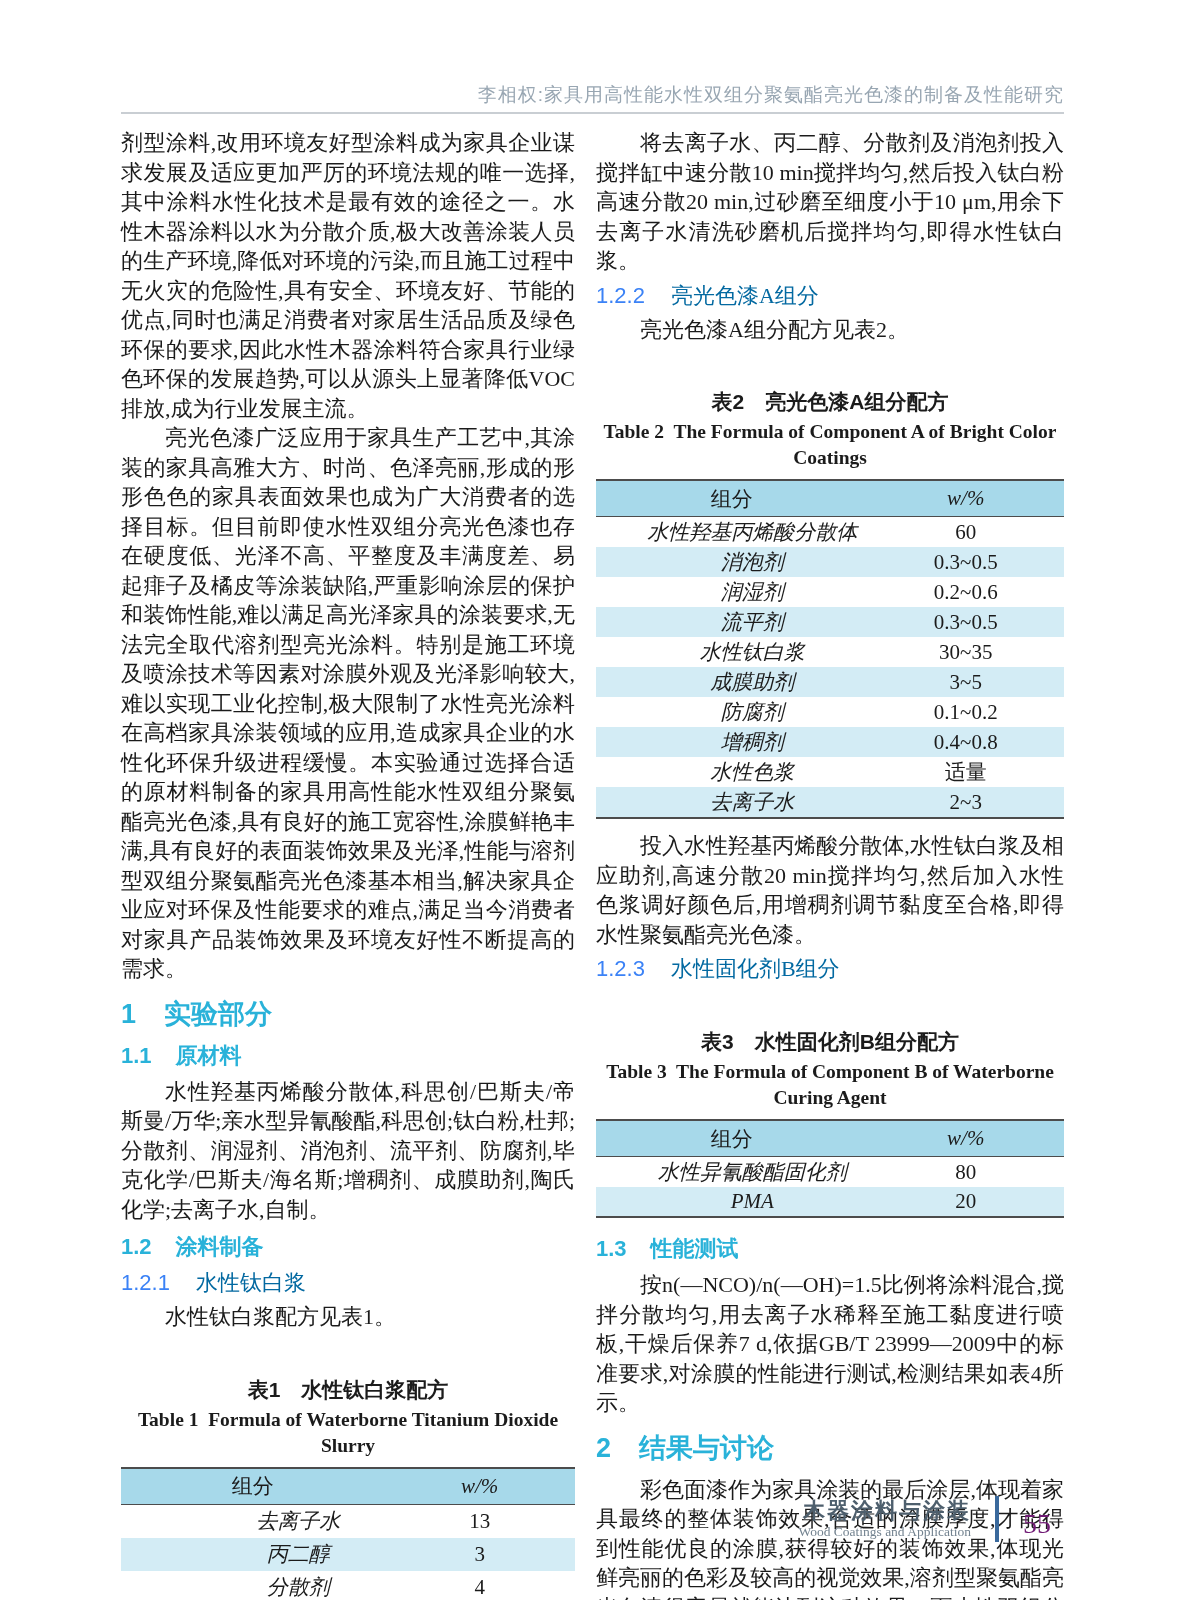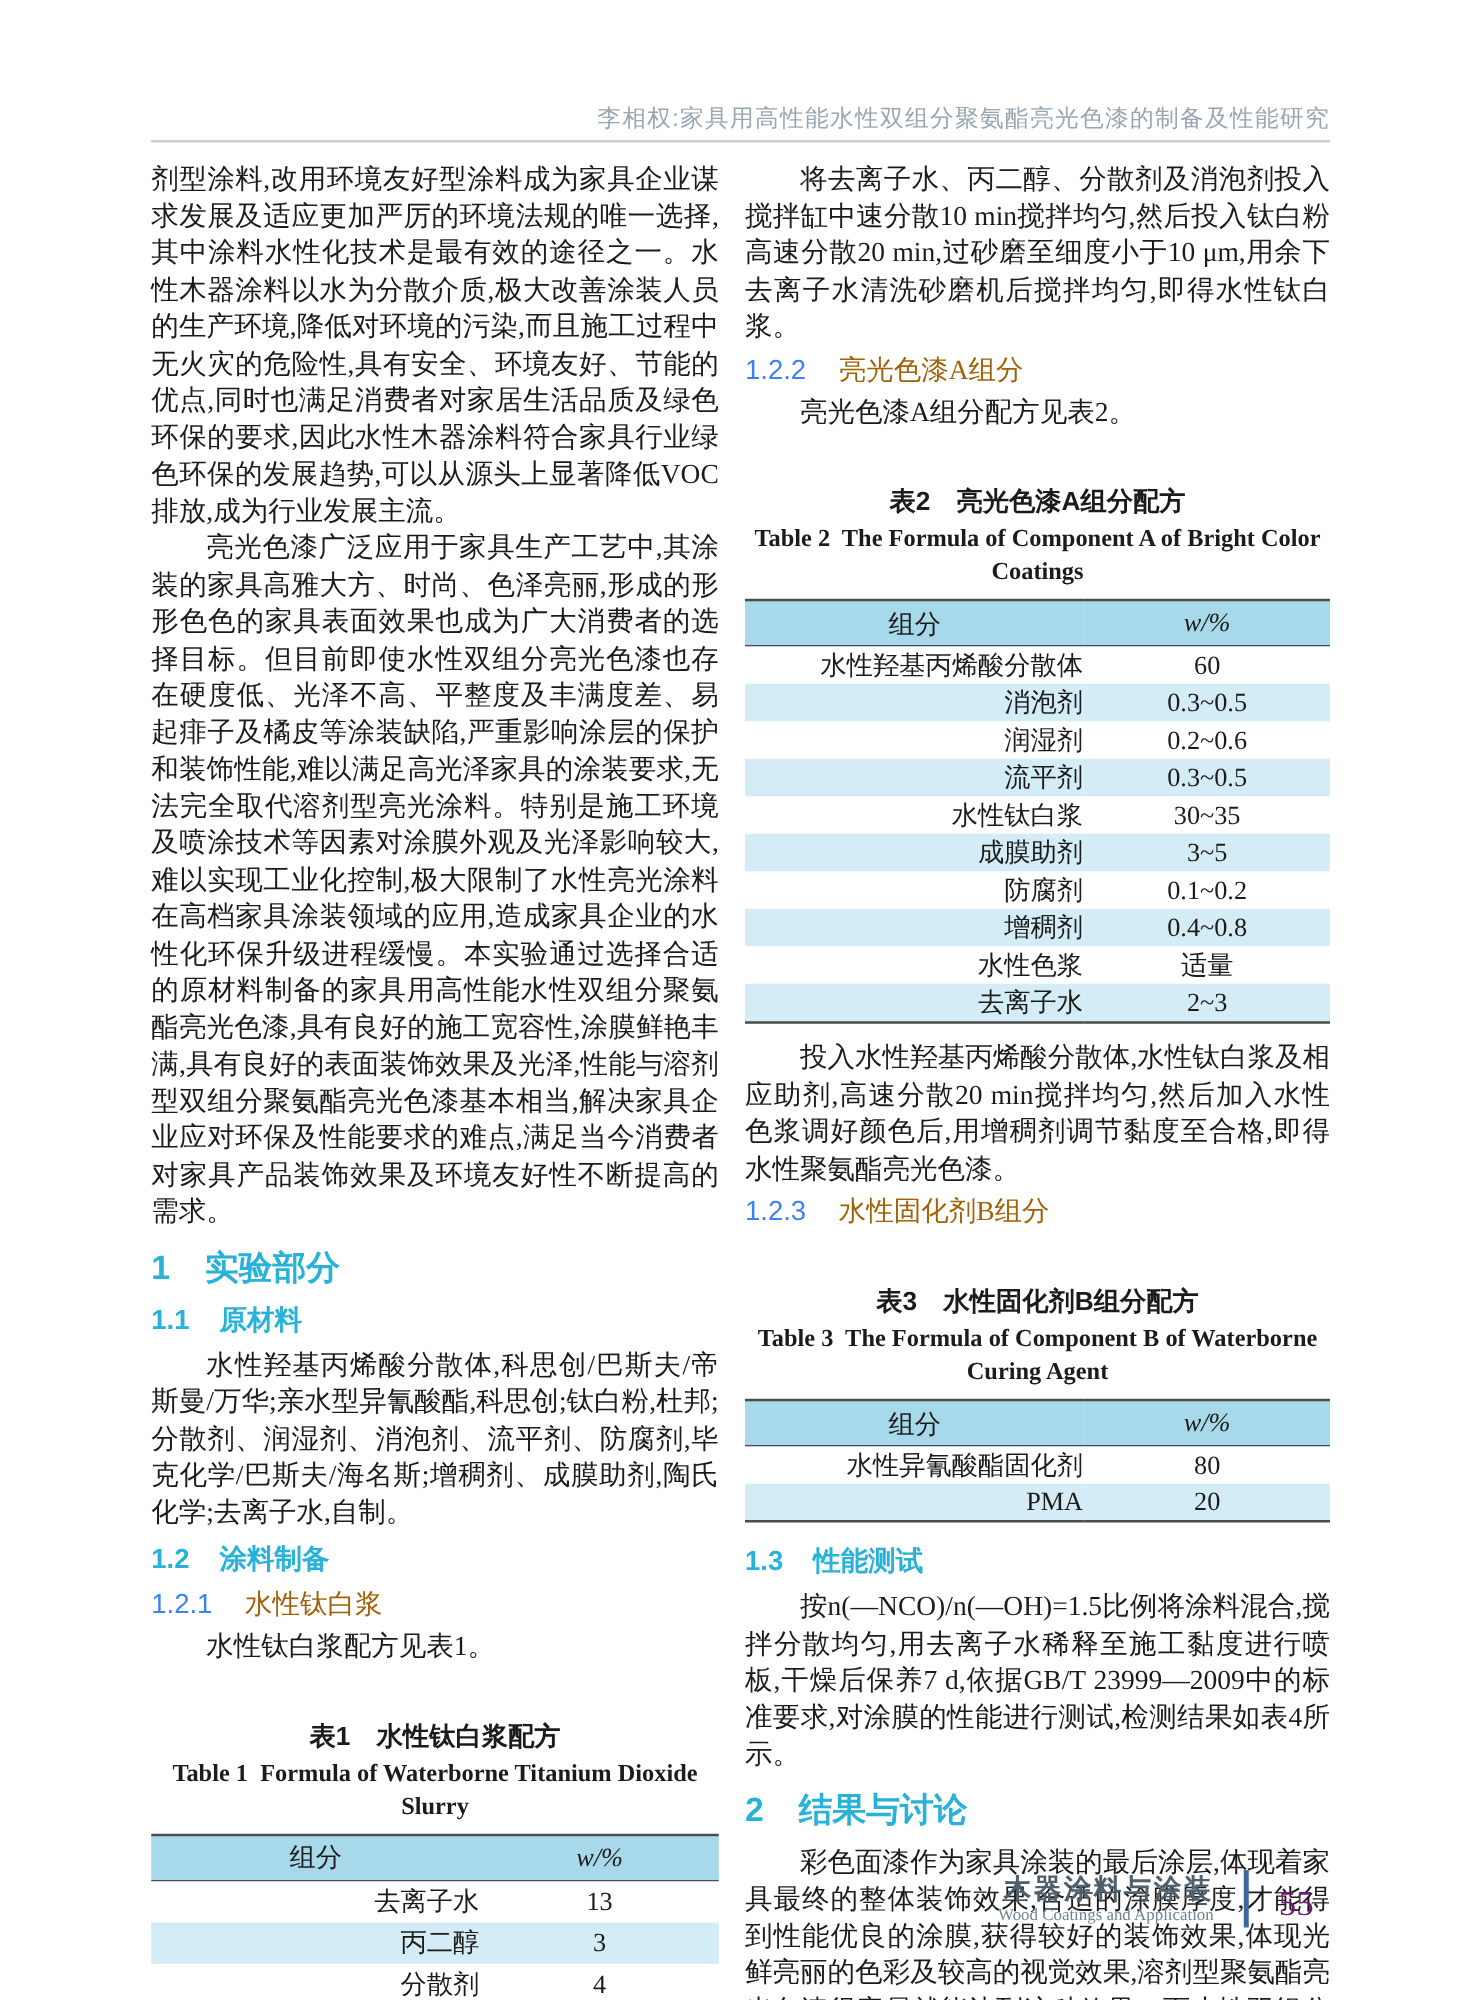--- a/index.html
+++ b/index.html
@@ -35,21 +35,21 @@
   .h2 {
     margin:8px 0 6px; font-family:"Liberation Sans","DejaVu Sans",sans-serif;
     font-weight:bold; font-size:22px; color:#29b2d9; line-height:30px;
   }
   .h2 .num { margin-right:24px; }
   .h3 { margin:5px 0 4px; font-size:22px; line-height:30px; }
   .h3 .num {
     font-family:"Liberation Sans","DejaVu Sans",sans-serif;
     color:#3b82f6; margin-right:26px;
   }
-  .h3 .ttl { color:#a16207; }
+  .h3 .ttl { color:#0369a1; }
   .tbl-cap { margin:16px 0 8px; }
   .tbl-cap-cn {
     text-align:center; font-family:"Liberation Sans","DejaVu Sans",sans-serif;
     font-weight:bold; font-size:21px; line-height:27px; white-space:pre-wrap;margin-top:44px;
   }
   .tbl-cap-en {
     text-align:center; font-family:"Liberation Serif","DejaVu Serif",serif;
     font-weight:bold; font-size:19.5px; line-height:26px; margin-top:4px;
     white-space:pre-wrap;
   }
@@ -59,21 +59,21 @@
     font-size:21px; margin-bottom:6px;
   }
   thead th {
     background:#a7d9ea; font-weight:normal; height:33px;
     border-bottom:1px solid #4c4c4c; 
   }
   thead th.val { font-style:italic; }
   tbody td { height:31px; }
   table.compact tbody td { height:27px; }
   tbody tr:nth-child(even) { background:#d3ecf5; }
-  tbody td:first-child { text-align:right; padding-left:42px; }
+  tbody td:first-child { text-align:center; padding-left:42px;font-style:italic; }
   table.t1 tbody td:first-child { padding-left:92px; }
   td.val, th.val { text-align:center; width:42%; }
   .footer {
     position:absolute; top:1496px; right:136px;
     display:flex; align-items:center; gap:24px;
   }
   .footer-text { text-align:right; }
   .footer-cn {
     font-family:"Liberation Sans","DejaVu Sans",sans-serif; font-weight:bold;
     font-size:22px; color:#4e5f6d; letter-spacing:2px; line-height:24px;

